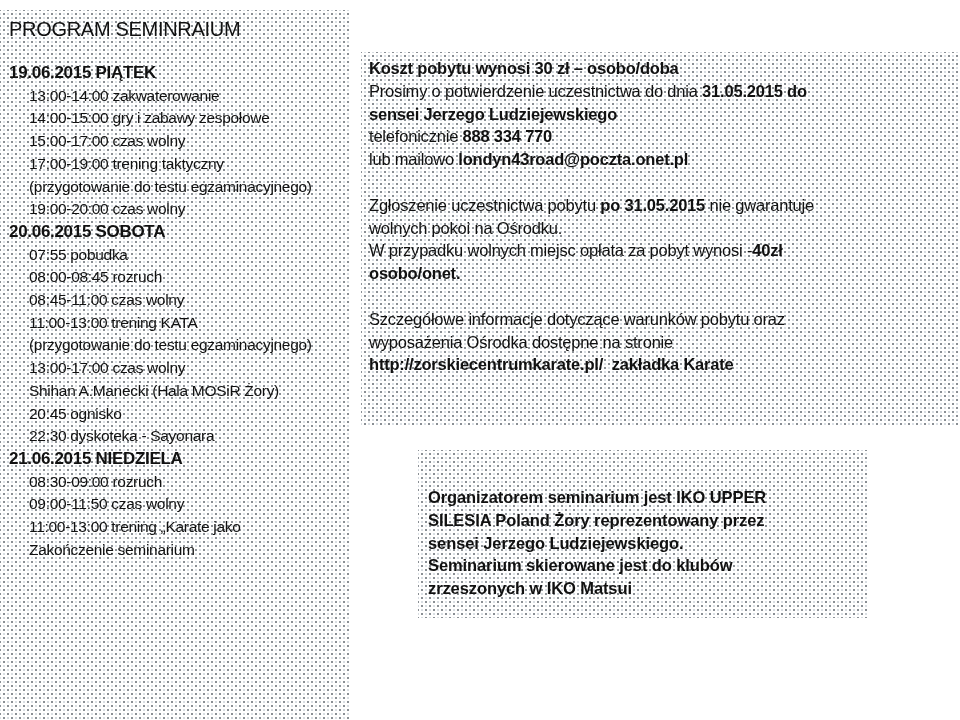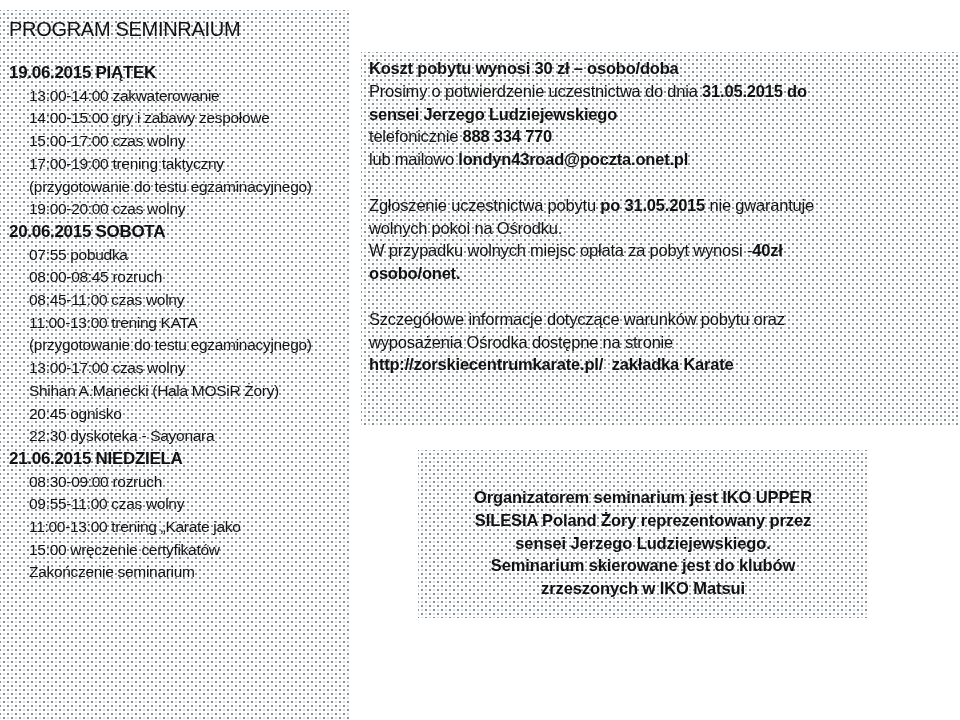--- a/index.html
+++ b/index.html
@@ -28,21 +28,21 @@
   .title { font-size: 20px; font-weight: normal; line-height: 26px; margin: 0; letter-spacing: -0.3px; }
   .spacer { height: 20px; }
   .day-head { font-size: 17px; font-weight: bold; line-height: 22.7px; letter-spacing: -0.3px; }
   .item { font-size: 15.5px; line-height: 22.7px; white-space: nowrap; letter-spacing: -0.3px; margin-left: 20px; }
 
   .info-content { position: absolute; left: 8px; top: 5px; width: 585px; font-size: 16.5px; line-height: 22.8px; letter-spacing: -0.2px; }
   .info-content .bold { font-weight: bold; }
   .info-line { white-space: nowrap; }
   .info-gap { height: 22.8px; }
   .org-content { position: absolute; left: 10px; top: 36px; width: 430px; font-size: 16.5px; font-weight: bold; line-height: 22.8px; letter-spacing: -0.1px; }
-  .org-line { white-space: nowrap; text-align: center; }
+  .org-line { white-space: nowrap; }
 </style>
 </head>
 <body>
 
 <div id="left-panel" class="dotted">
   <div class="left-content">
     <div class="title">PROGRAM SEMINRAIUM</div>
     <div class="spacer"></div>
 
     <div class="day">
@@ -64,23 +64,22 @@
       <div class="item">(przygotowanie do testu egzaminacyjnego)</div>
       <div class="item">13:00-17:00 czas wolny</div>
       <div class="item">Shihan A.Manecki (Hala MOSiR Żory)</div>
       <div class="item">20:45 ognisko</div>
       <div class="item">22:30 dyskoteka - Sayonara</div>
     </div>
 
     <div class="day">
       <div class="day-head">21.06.2015 NIEDZIELA</div>
       <div class="item">08:30-09:00 rozruch</div>
-      <div class="item">09:55-11:00 czas wolny</div>
+      <div class="item">09:00-11:50 czas wolny</div>
       <div class="item">11:00-13:00 trening „Karate jako</div>
-      <div class="item">15:00 wręczenie certyfikatów</div>
       <div class="item">Zakończenie seminarium</div>
     </div>
   </div>
 </div>
 
 <div id="info-panel" class="dotted">
   <div class="info-content">
     <div class="info-line bold">Koszt  pobytu  wynosi  30 zł – osobo/doba</div>
     <div class="info-line"><span>Prosimy o potwierdzenie  uczestnictwa do dnia </span><span class="bold">31.05.2015 do</span></div>
     <div class="info-line bold">sensei Jerzego Ludziejewskiego</div>

